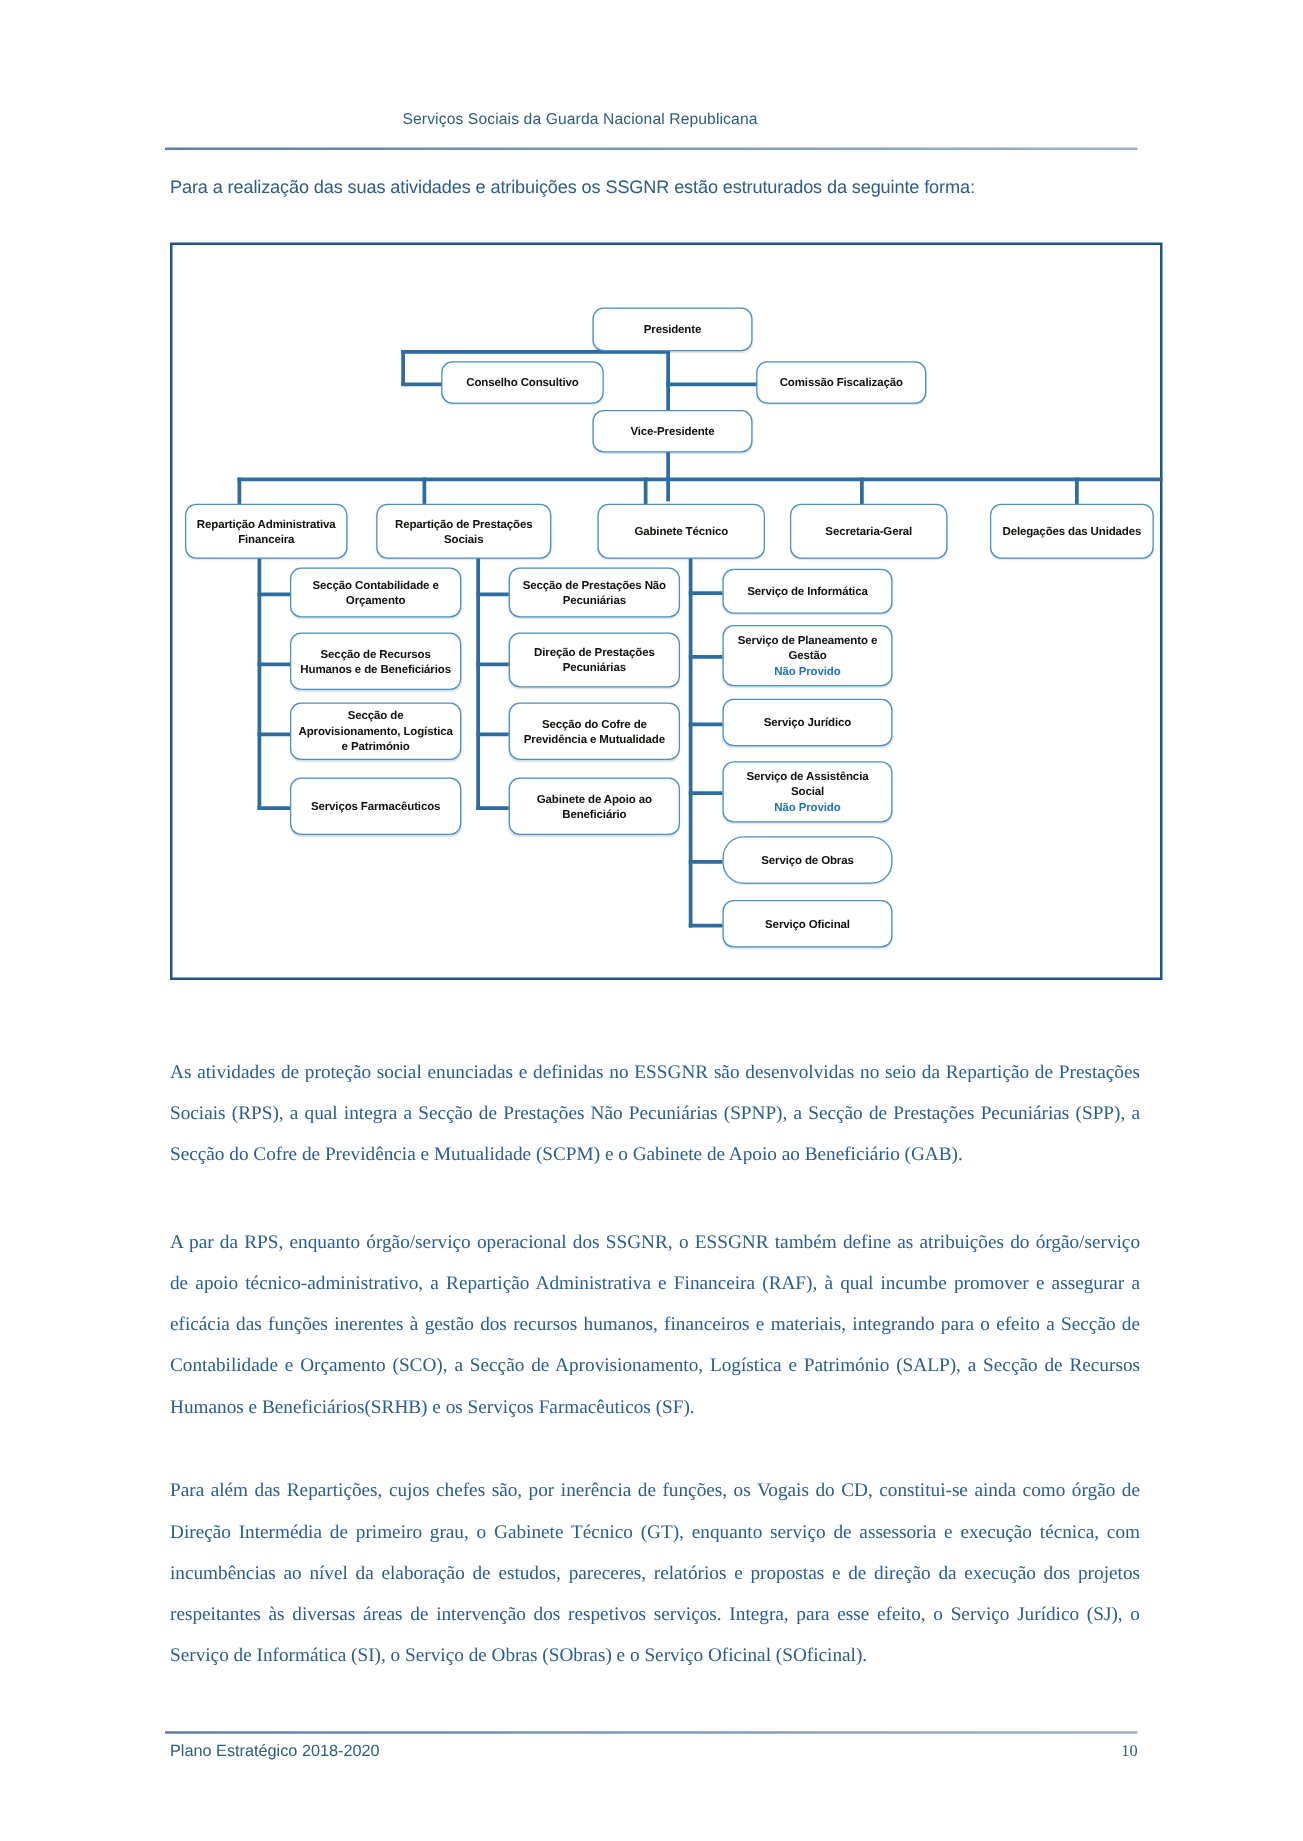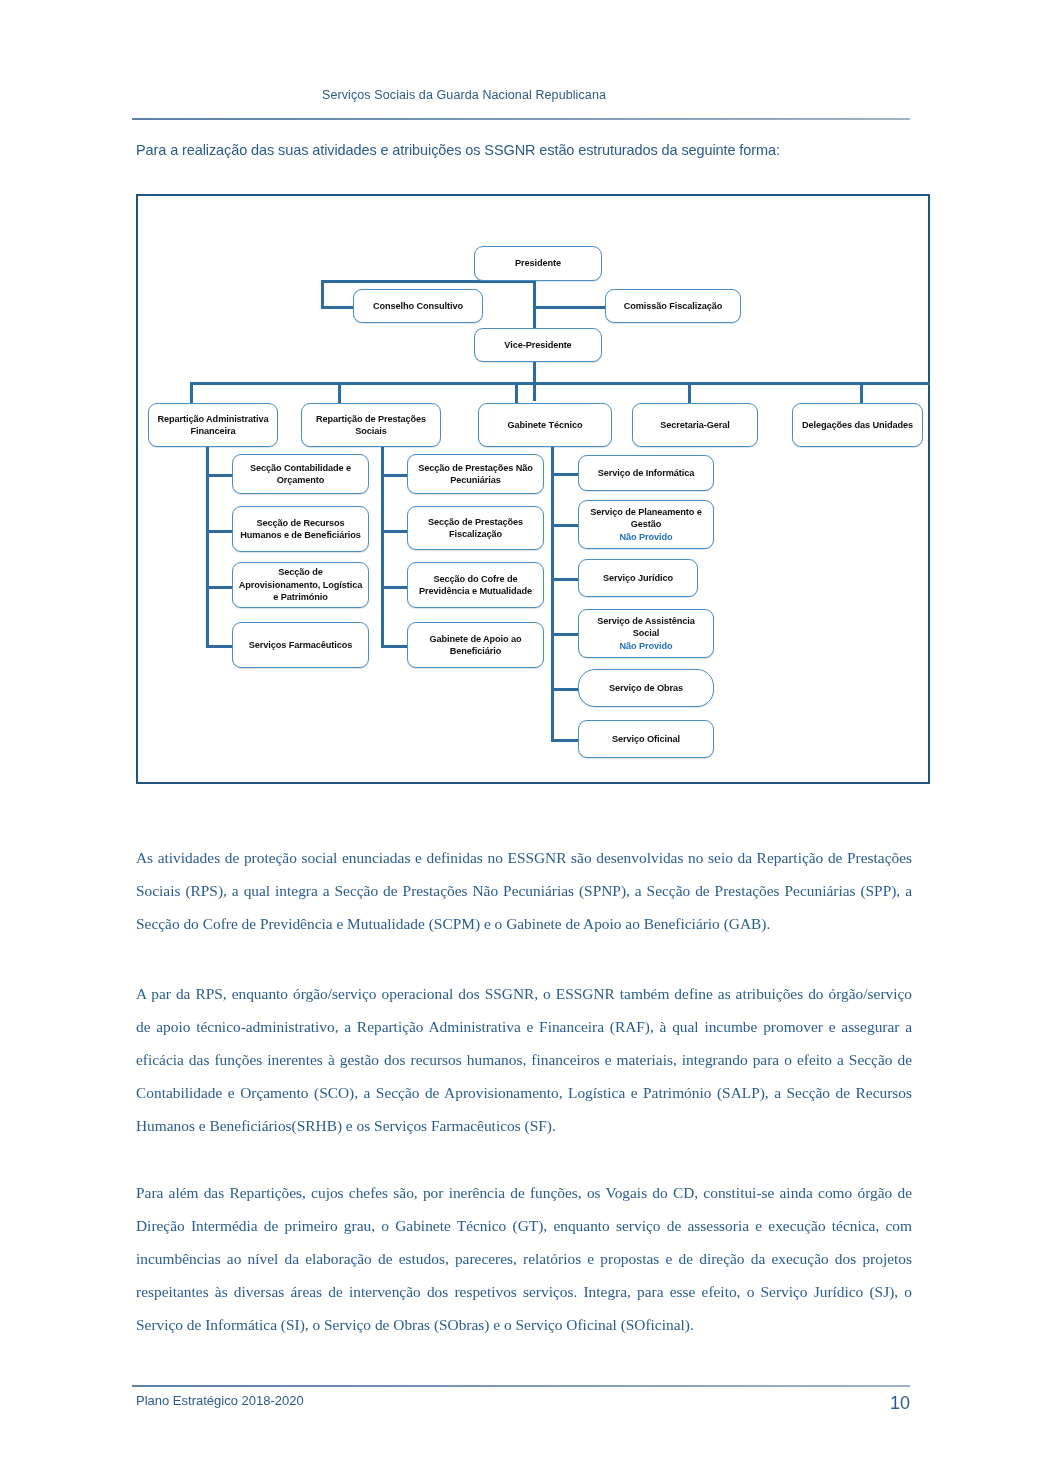--- a/index.html
+++ b/index.html
@@ -149,22 +149,22 @@
     top: 1393px;
     left: 136px;
     font-family: "Liberation Sans", sans-serif;
     font-size: 13px;
     color: #2c5c86;
   }
   .footer-right {
     position: absolute;
     top: 1393px;
     right: 132px;
-    font-family: Liberation Sans, sans-serif;
-    font-size: 18px;
+    font-family: Liberation Serif, serif;
+    font-size: 13px;
     color: #2c5c86;
   }
 </style>
 </head>
 <body>
 
 <div class="page">
 
   <div class="header-title">Serviços Sociais da Guarda Nacional Republicana</div>
   <div class="header-rule"></div>
@@ -258,41 +258,41 @@
         <span class="inner">Secção de Aprovisionamento, Logística e Património</span>
       </div>
       <div class="node" style="left:94px; top:426px; width:137px; height:46px;">
         <span class="inner">Serviços Farmacêuticos</span>
       </div>
 
       <div class="node" style="left:269px; top:258px; width:137px; height:40px;">
         <span class="inner">Secção de Prestações Não Pecuniárias</span>
       </div>
       <div class="node" style="left:269px; top:310px; width:137px; height:44px;">
-        <span class="inner">Secção de Prestações Fiscalização</span>
+        <span class="inner">Direção de Prestações Pecuniárias</span>
       </div>
       <div class="node" style="left:269px; top:366px; width:137px; height:46px;">
         <span class="inner">Secção do Cofre de Previdência e Mutualidade</span>
       </div>
       <div class="node" style="left:269px; top:426px; width:137px; height:46px;">
         <span class="inner">Gabinete de Apoio ao Beneficiário</span>
       </div>
 
       <div class="node" style="left:440px; top:259px; width:136px; height:36px;">
         <span class="inner">Serviço de Informática</span>
       </div>
 
       <div class="node" style="left:440px; top:304px; width:136px; height:49px;">
         <span class="inner">
           <span>Serviço de Planeamento e Gestão</span>
           <span class="sub">Não Provido</span>
         </span>
       </div>
 
-      <div class="node" style="left:440px; top:363px; width:120px; height:38px;">
+      <div class="node" style="left:440px; top:363px; width:136px; height:38px;">
         <span class="inner">Serviço Jurídico</span>
       </div>
 
       <div class="node" style="left:440px; top:413px; width:136px; height:49px;">
         <span class="inner">
           <span>Serviço de Assistência Social</span>
           <span class="sub">Não Provido</span>
         </span>
       </div>
 

